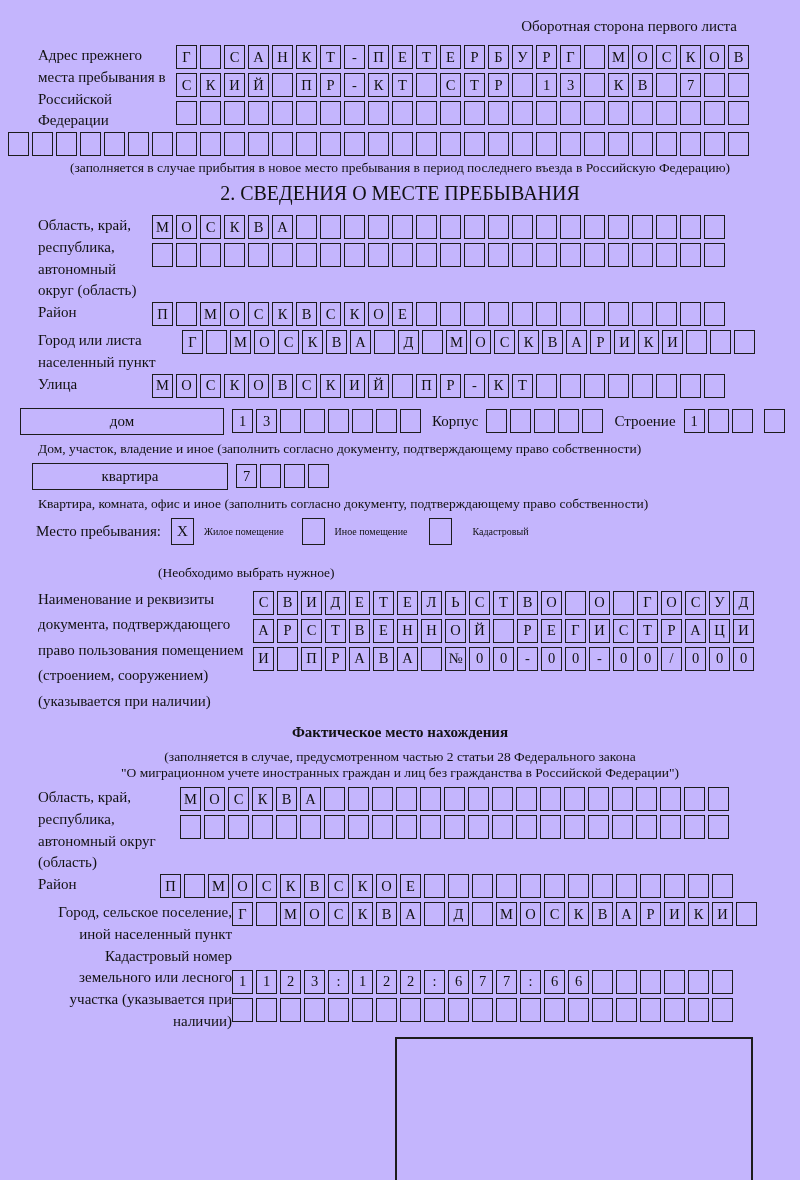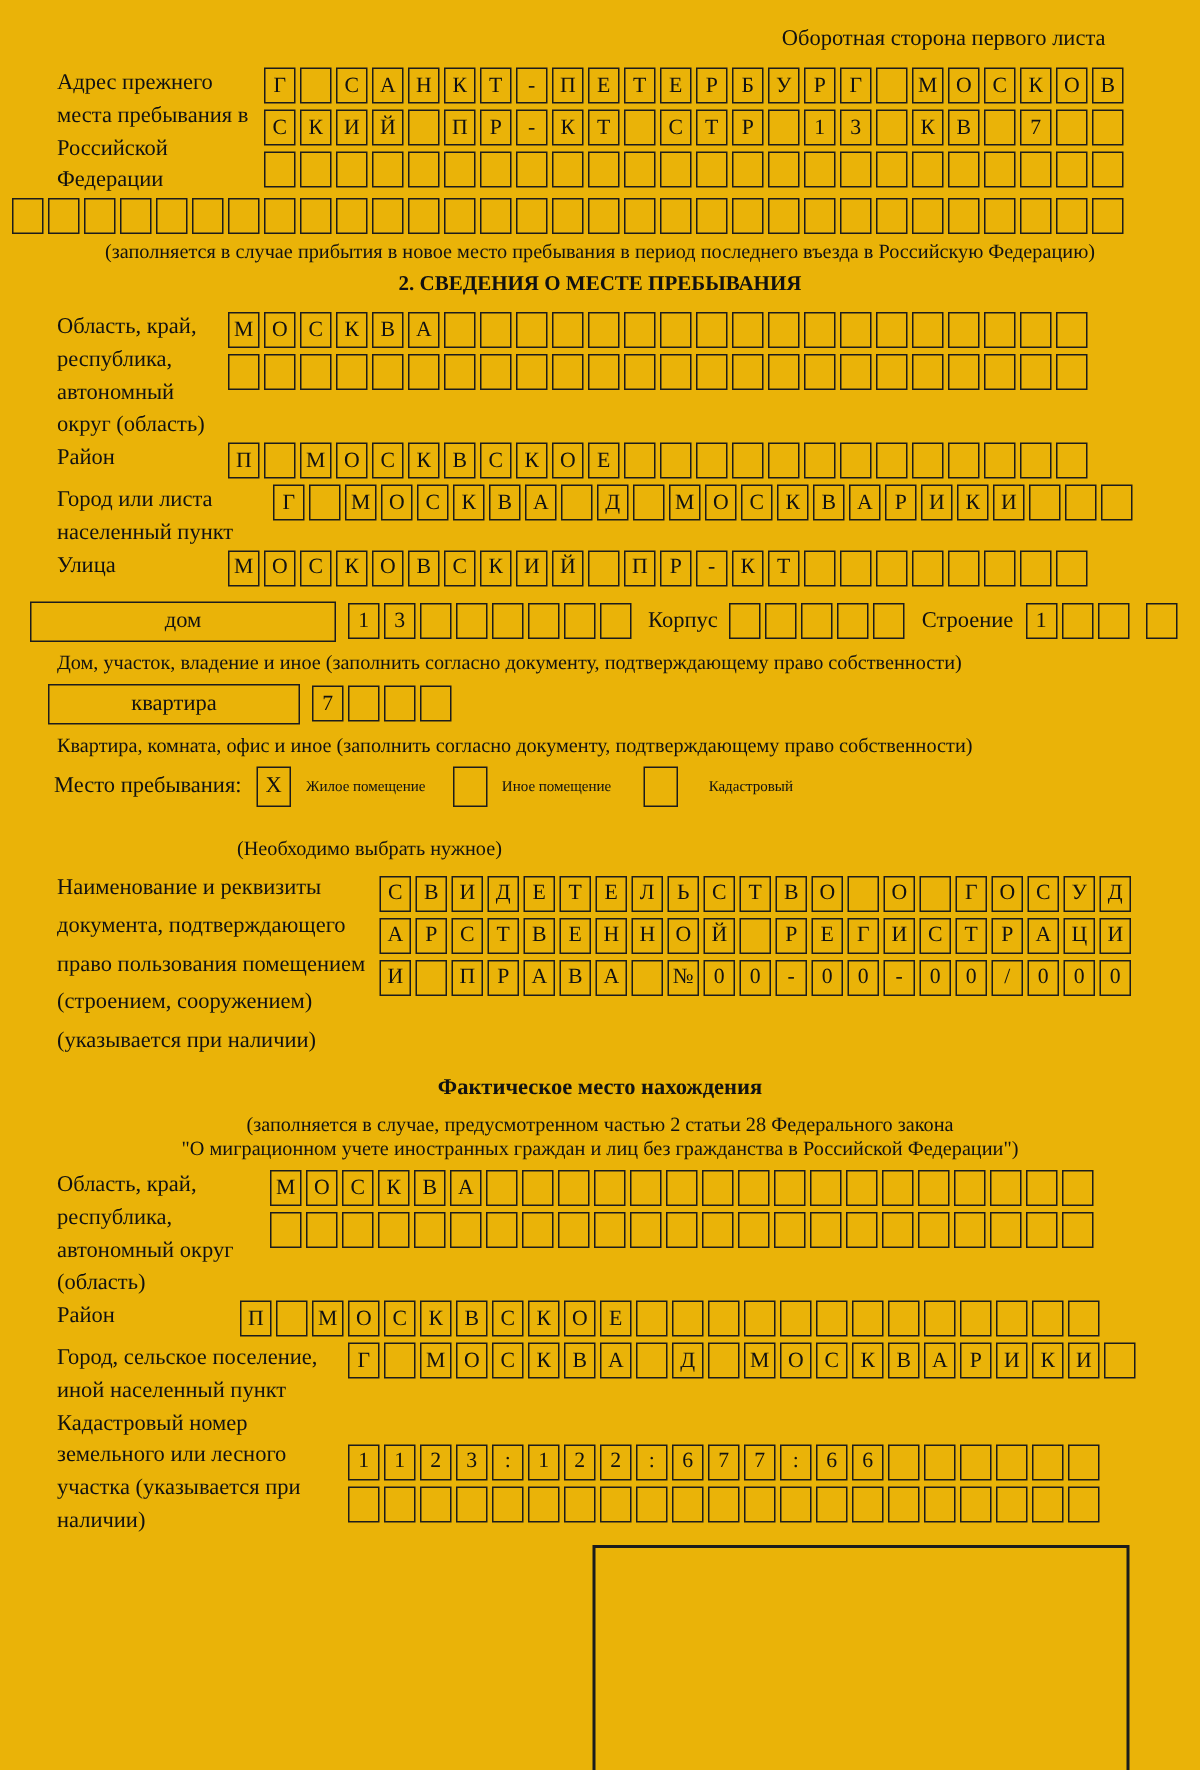--- a/index.html
+++ b/index.html
@@ -1,30 +1,30 @@
 <!DOCTYPE html>
 <html><head>
 <meta charset="utf-8">
 <style>
   html,body{margin:0;padding:0;background:#ffffff;}
   body{font-family:"Liberation Serif","DejaVu Serif",serif;color:#111;}
-  .page{position:relative;width:800px;height:1180px;background:#eab308;box-sizing:border-box;padding:18px 8px 0 8px;overflow:hidden;}
+  .page{position:relative;width:800px;height:1180px;background:#c4b5fd;box-sizing:border-box;padding:18px 8px 0 8px;overflow:hidden;}
   .top-note{text-align:right;padding-right:55px;font-size:15px;}
   .flexrow{display:flex;align-items:flex-start;}
   .rowlabel{box-sizing:border-box;padding-left:30px;font-size:15px;line-height:1.45;flex-shrink:0;}
   .w168{flex:0 0 168px;} .w144{flex:0 0 144px;} .w174{flex:0 0 174px;}
-  .w245{flex:0 0 245px;} .w172{flex:0 0 172px;} .w152{flex:0 0 152px;} .w224{flex:0 0 224px;}
+  .w245{flex:0 0 245px;} .w172{flex:0 0 172px;} .w152{flex:0 0 152px;} .w224{flex:0 0 224px;text-align:right;}
   .cellcol{display:flex;flex-direction:column;}
   .cellrow{display:flex;flex-wrap:nowrap;margin-bottom:4px;}
   .cell{box-sizing:border-box;flex:0 0 21px;width:21px;height:24px;border:1.5px solid #1c1c1c;margin-right:3px;
         display:inline-flex;align-items:center;justify-content:center;
         font-size:14.5px;font-family:"Liberation Serif","DejaVu Serif",serif;}
   .caption{font-size:13.5px;}
   .center{text-align:center;}
-  .sec-title{text-align:center;font-weight:bold;font-size:14px;margin:6px 0 10px 0;}
+  .sec-title{text-align:center;font-weight:normal;font-size:20px;margin:6px 0 10px 0;}
   .mb2{margin-bottom:2px;} .mt6{margin-top:6px;} .mt10{margin-top:10px;}
   .wbox{box-sizing:border-box;border:1.5px solid #1c1c1c;height:27px;display:flex;align-items:center;justify-content:center;font-size:15px;}
   .inline-label{font-size:15px;padding:0 8px;white-space:nowrap;align-self:center;}
   .vcenter{align-items:center;}
   .checkbox{box-sizing:border-box;width:23px;height:27px;border:1.5px solid #1c1c1c;display:inline-flex;align-items:center;justify-content:center;font-size:15px;margin:0 10px;flex-shrink:0;}
   .mesto-label{font-size:15px;padding-left:28px;white-space:nowrap;}
   .opt-label{font-size:10px;white-space:nowrap;}
   .note-line{font-size:13.5px;margin-left:150px;width:380px;text-align:left;margin-top:20px;}
   .fact-title{text-align:center;font-weight:bold;font-size:15px;margin:10px 0 8px 0;}
   .stamp-box{box-sizing:border-box;margin-left:387px;width:358px;height:174px;border:2px solid #1c1c1c;margin-top:4px;}
@@ -335,21 +335,21 @@
       </div>
     <div class="gap8"></div>
     <div class="cellrow" style="margin-bottom:0;">
         <span class="cell"></span>
       </div>
   </div>
   <div class="caption mt6" style="padding-left:30px;">Дом, участок, владение и иное (заполнить согласно документу, подтверждающему право собственности)</div>
 
   <div class="flexrow vcenter mt6">
     <div style="width:24px;flex-shrink:0;"></div>
-    <div class="wbox" style="width:168px;">квартира</div>
+    <div class="wbox" style="width:196px;">квартира</div>
     <div class="gap8"></div>
     <div class="cellrow" style="margin-bottom:0;">
         <span class="cell">7</span>
         <span class="cell"></span>
         <span class="cell"></span>
         <span class="cell"></span>
       </div>
   </div>
   <div class="caption mt6" style="padding-left:30px;">Квартира, комната, офис и иное (заполнить согласно документу, подтверждающему право собственности)</div>
 

